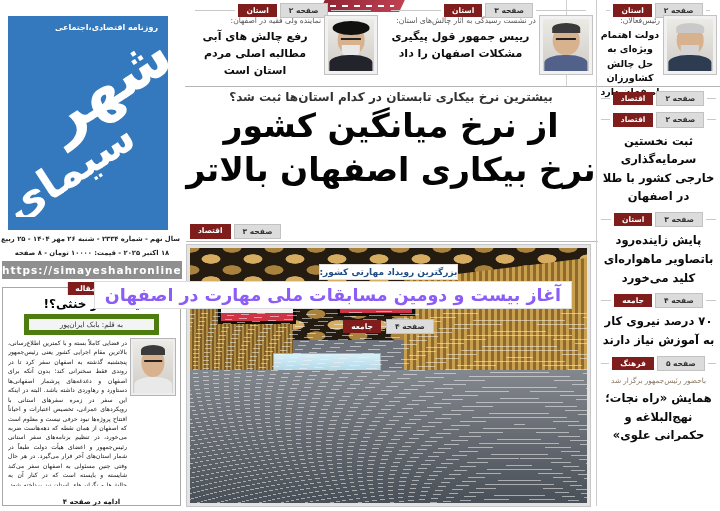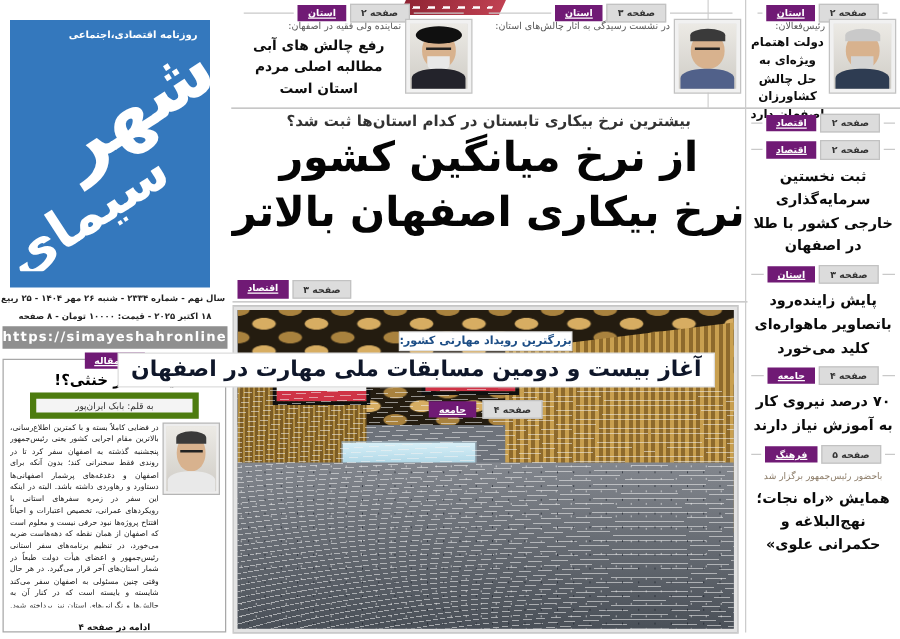--- a/index.html
+++ b/index.html
@@ -4,21 +4,21 @@
 <style>
   * { box-sizing: border-box; margin: 0; padding: 0; }
   html,body { background:#fff; }
   .page {
     position: relative; width: 720px; height: 511px; overflow: hidden;
     background: #fff; direction: rtl;
     font-family: "DejaVu Sans", sans-serif; color:#111;
   }
   
   .chip { display:inline-block; font-size:7.5px; font-weight:bold; padding:1px 8px; line-height:1.5; white-space:nowrap; }
-  .chip-blue { background:#701a75; color:#fff;text-decoration:underline; }
+  .chip-blue { background:#7f1d1d; color:#fff; }
   .chip-gray { background:#dcdcdc; color:#333; border:1px solid #c2c2c2; }
   .brow { display:flex; align-items:center; gap:3px; direction:ltr; }
   .brow::before, .brow::after { content:""; flex:1; height:1px; background:#c9c9c9; }
   
   .masthead-box { position:absolute; left:8px; top:16px; width:160px; height:214px; background:#3478bd; overflow:hidden; }
   .tagline { position:absolute; top:7px; right:10px; color:#fff; font-size:8px; font-weight:bold; z-index:2; }
   .logo-svg { position:absolute; inset:0; }
   .issue-info { position:absolute; left:4px; top:233px; width:176px; text-align:center; font-size:6.8px; font-weight:bold; color:#222; line-height:2.0; white-space:nowrap; }
   .url-bar { position:absolute; left:2px; top:261px; width:180px; height:18px; background:#8f8f8f; color:#fff; font-weight:bold; font-size:10.5px; letter-spacing:1px; text-align:center; line-height:18px; direction:ltr; white-space:nowrap; overflow:hidden; }
   
@@ -74,21 +74,21 @@
     background:linear-gradient(180deg,#83878e,#4a5058); }
   .floor::before { content:""; position:absolute; inset:-45% -25% 0;
     background:repeating-radial-gradient(ellipse 130% 100% at 72% 135%, rgba(242,242,242,.55) 0 2px, rgba(30,34,44,0) 2px 15px); }
   .floor::after { content:""; position:absolute; inset:0; opacity:.65;
     background-image:
       radial-gradient(circle 1px at 3px 3px, #eee 60%, rgba(0,0,0,0) 61%),
       radial-gradient(circle 1px at 9px 8px, #161c26 60%, rgba(0,0,0,0) 61%);
     background-size:12px 10px, 13px 11px; }
   .photo-overlay { position:absolute; left:4%; right:4%; top:12px; text-align:center; z-index:3; }
   .po-kicker { display:inline-block; background:#fff; color:#1d4e86; font-size:9px; font-weight:bold; padding:2px 0; box-shadow:0 0 0 1px #e0e0e0; }
-  .po-head { display:inline-block; background:#fff; color:#0f172a; font-size:17.5px; font-weight:bold; padding:3px 10px; margin-top:3px; box-shadow:0 0 0 1px #ddd; white-space:nowrap; }
+  .po-head { display:inline-block; background:#fff; color:#8b5cf6; font-size:17.5px; font-weight:bold; padding:3px 10px; margin-top:3px; box-shadow:0 0 0 1px #ddd; white-space:nowrap; }
   .po-badges { margin-top:6px; direction:ltr; }
   
   .v-divider { position:absolute; left:596px; top:0; height:506px; width:1px; background:#ccc; }
   .sidebar { position:absolute; left:601px; top:91px; width:115px; }
   .sb-item { margin-bottom:6px; }
   .sb-head { font-size:11.5px; font-weight:bold; text-align:center; line-height:1.62; margin-top:4px; color:#0a0a0a; }
   .sb-kicker { font-size:7.3px; color:#8a7a66; text-align:center; margin-top:5px; }
   
   .face { position:absolute; inset:0; background:linear-gradient(180deg,#eceae5,#cfccc6); }
   .head { position:absolute; left:50%; top:13%; width:58%; height:56%; transform:translateX(-50%); background:#d8b28e; border-radius:48%; }
@@ -170,20 +170,21 @@
         <div class="tphoto">
           <div class="face">
               <div class="head"></div>
               <div class="hair"></div>
               <div class="glasses"></div>
               <div class="torso blue"></div>
             </div>
         </div>
         <div class="ttext">
           <div class="tkicker">در نشست رسیدگی به آثار چالش‌های استان:</div>
+          <div class="thead">رییس جمهور قول پیگیری مشکلات اصفهان را داد</div>
         </div>
       </div>
     </div>
 
     <div class="titem" style="width:196px;">
       <div class="brow">
         <span class="chip chip-blue">استان</span>
         <span class="chip chip-gray">صفحه ۲</span>
       </div>
       <div class="trow">

